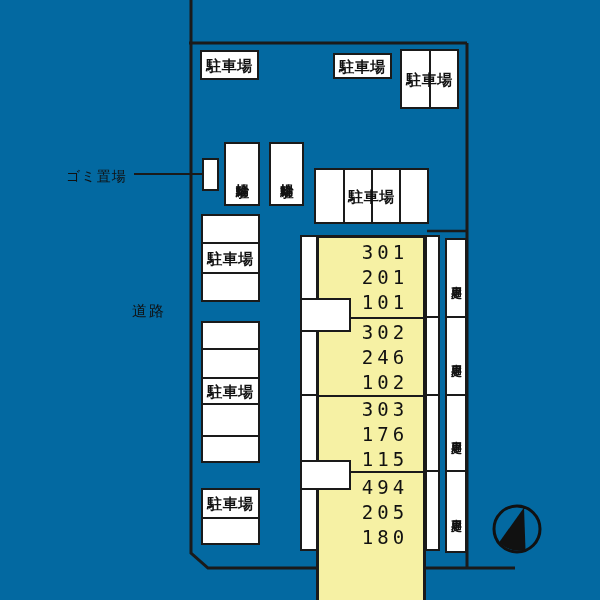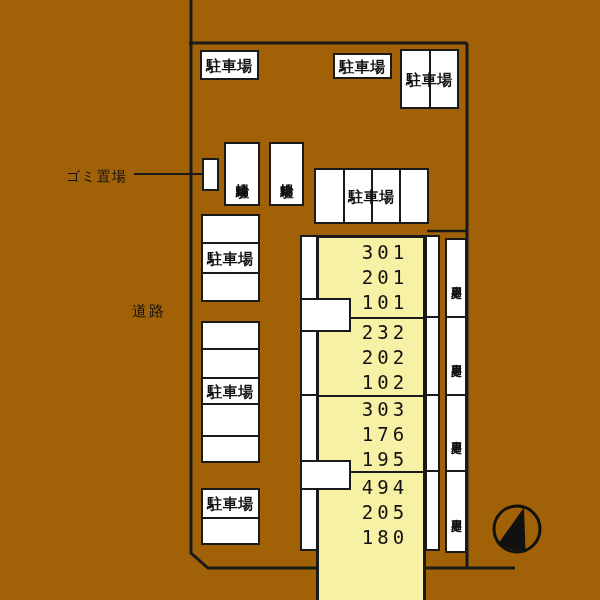--- a/index.html
+++ b/index.html
@@ -1,17 +1,17 @@
 <!DOCTYPE html>
 <html><head>
 <meta charset="utf-8">
 <style>
   html,body{margin:0;padding:0;background:#fff;}
   #stage{
-    position:relative;width:600px;height:600px;background:#a16207;overflow:hidden;
+    position:relative;width:600px;height:600px;background:#0369a1;overflow:hidden;
     font-family:"Liberation Sans","DejaVu Sans",sans-serif;color:#1a1a1a;
   }
   #lines{position:absolute;left:0;top:0;z-index:0;}
   .box{
     position:absolute;box-sizing:border-box;border:2px solid #1a1a1a;background:#fff;
     z-index:2;
   }
   .lbl{
     font-weight:bold;font-size:15px;letter-spacing:0.5px;line-height:1;
     white-space:nowrap;color:#111;
@@ -133,28 +133,28 @@
     <div class="hdiv" style="top:79px;"></div>
     <div class="hdiv" style="top:157px;"></div>
     <div class="hdiv" style="top:233px;"></div>
 
     <div class="unit-cell" style="top:0;height:79px;">
       <div class="room">301</div>
       <div class="room">201</div>
       <div class="room">101</div>
     </div>
     <div class="unit-cell" style="top:81px;height:76px;">
-      <div class="room">232</div>
-      <div class="room">202</div>
+      <div class="room">302</div>
+      <div class="room">246</div>
       <div class="room">102</div>
     </div>
     <div class="unit-cell" style="top:159px;height:74px;">
       <div class="room">303</div>
       <div class="room">176</div>
-      <div class="room">195</div>
+      <div class="room">115</div>
     </div>
     <div class="unit-cell" style="top:235px;height:78px;">
       <div class="room">494</div>
       <div class="room">205</div>
       <div class="room">180</div>
     </div>
   </div>
 
   <div class="box" style="left:300px;top:298px;width:51px;height:34px;z-index:4;"></div>
   <div class="box" style="left:300px;top:460px;width:51px;height:30px;z-index:4;"></div>

